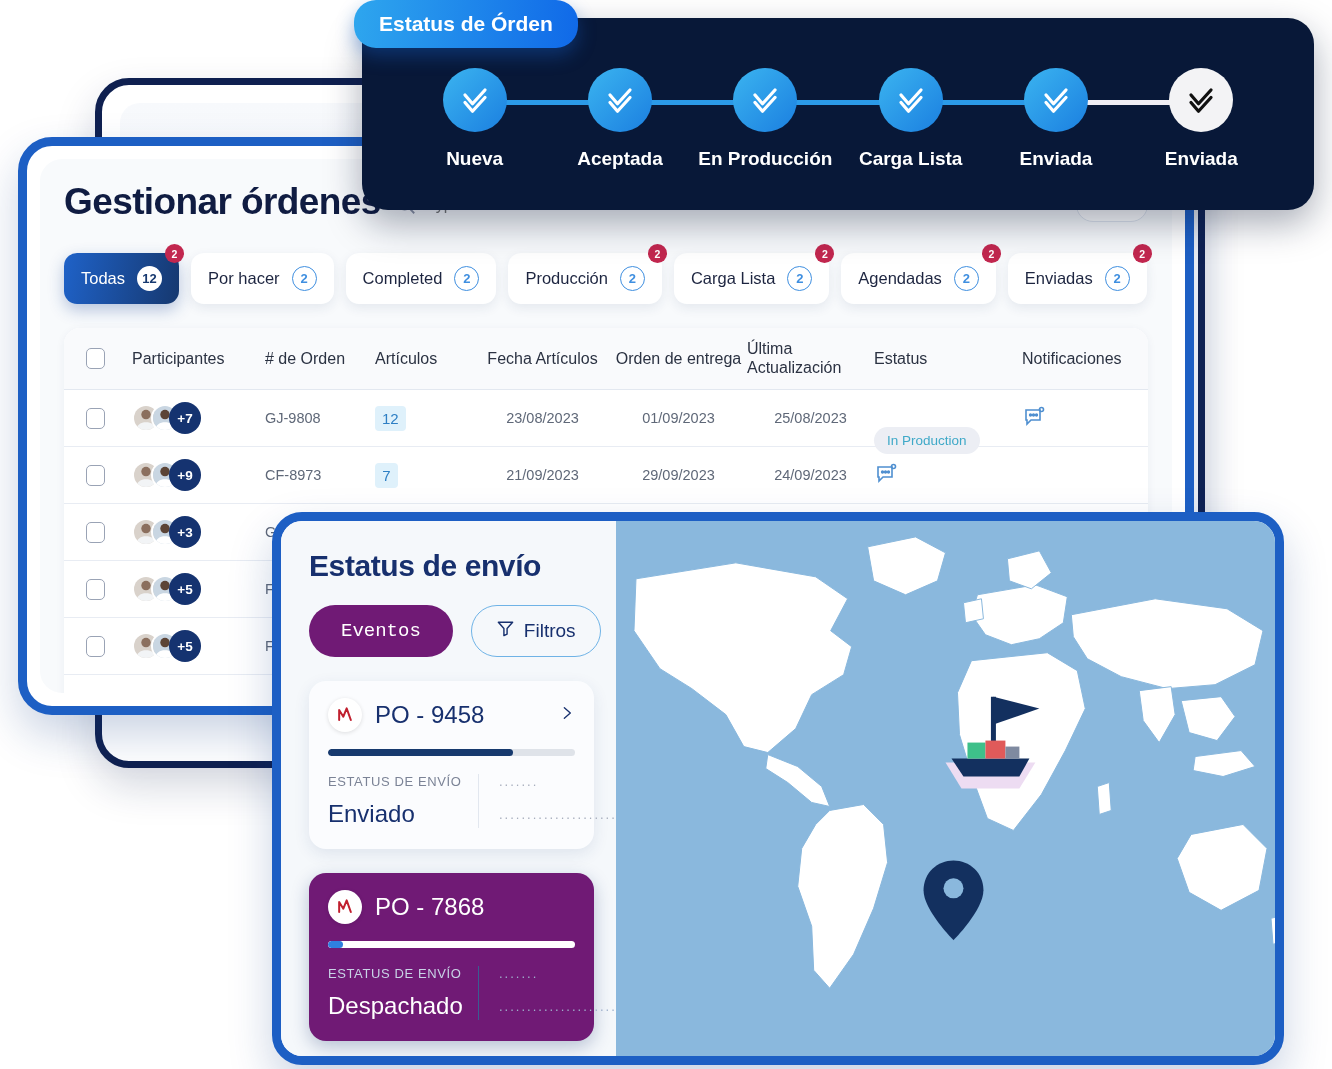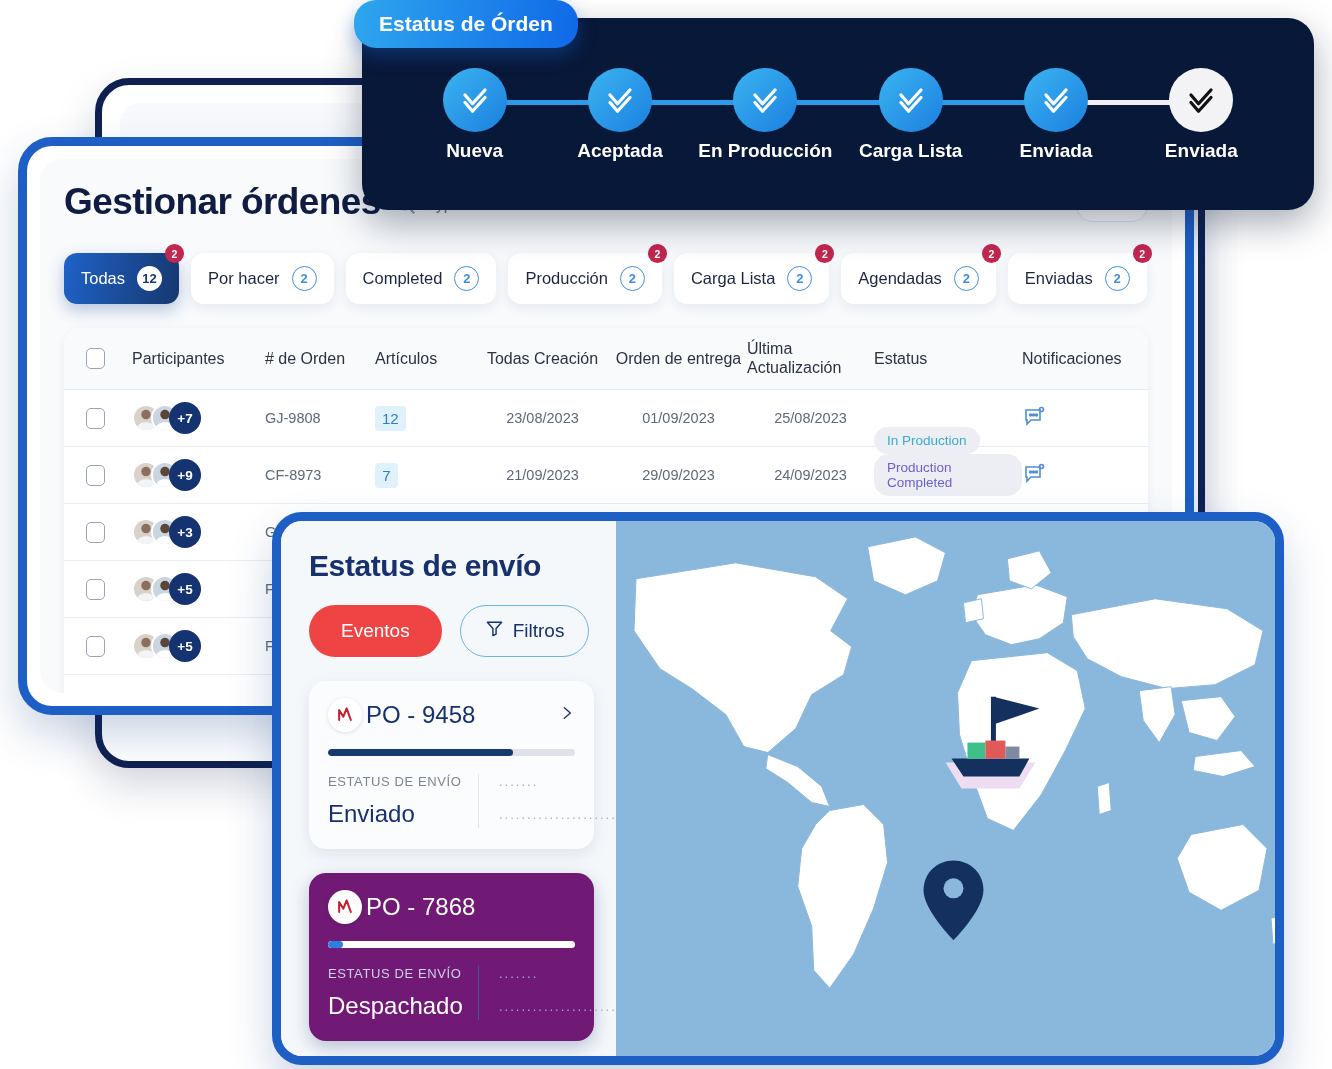--- a/index.html
+++ b/index.html
@@ -157,51 +157,51 @@
   }
   .steps { position: absolute; left: 40px; right: 40px; top: 50px;
            display: flex; justify-content: space-between; }
   .step { width: 155px; display: flex; flex-direction: column; align-items: center;
           position: relative; z-index: 2; }
   .step-dot { width: 64px; height: 64px; border-radius: 50%;
               display: flex; align-items: center; justify-content: center;
               background: linear-gradient(135deg,#3bb4f0 0%,#1b7fe0 100%); }
   .step.last .step-dot { background: #f3f3f5; }
   .step-dot svg { width: 30px; height: 30px; }
-  .step-label { margin-top: 8px; color: #fff; font-size: 19px; font-weight: 700;
+  .step-label { margin-top: 16px; color: #fff; font-size: 19px; font-weight: 700;
                 white-space: nowrap; }
   .track { position: absolute; left: 110px; right: 110px; top: 82px; height: 5px;
            background: #f0eef4; z-index: 1; }
   .track-fill { position: absolute; left: 0; top: 0; height: 100%; background: #2b9ae8; }
 
   
   .ship-panel {
     position: absolute; left: 272px; top: 512px;
     width: 1012px; height: 553px;
     background: #f5f8fb;
     border: 9px solid #1d5fc4;
     border-radius: 30px;
     box-shadow: 0 20px 44px rgba(20,60,130,.22);
     overflow: hidden;
     display: flex;
   }
   .ship-left { width: 335px; flex: none; background: #f5f8fb; padding: 28px 22px 0 28px; }
   .ship-title { font-size: 30px; font-weight: 700; color: #17306e; letter-spacing:-.4px; }
   .ship-btns { display: flex; gap: 18px; margin-top: 22px; }
-  .btn-evt { background: #ef4444; color: #fff; border: none; border-radius: 26px;
-             padding: 14px 32px; font-size: 19px; font-family: Liberation Sans, sans-serif; cursor: pointer; }
+  .btn-evt { background: #701a75; color: #fff; border: none; border-radius: 26px;
+             padding: 14px 32px; font-size: 19px; font-family: Liberation Mono, monospace; cursor: pointer; }
   .btn-flt { background: transparent; color: #17306e; border: 1.6px solid #6fb3e6;
              border-radius: 26px; padding: 13px 24px; font-size: 19px;
              font-family: inherit; display: flex; align-items: center; gap: 9px; cursor: pointer; }
   .btn-flt svg { width: 19px; height: 19px; }
 
   .po-card { margin-top: 24px; border-radius: 17px; padding: 17px 19px 21px 19px;
              background: #fbfcfe; box-shadow: 0 5px 16px rgba(30,60,120,.1); }
   .po-card.dark { background: #701a75; box-shadow: 0 6px 18px rgba(20,50,110,.28); }
-  .po-head { display: flex; align-items: center; gap: 4px; }
+  .po-head { display: flex; align-items: center; gap: 13px; }
   .po-logo { width: 34px; height: 34px; border-radius: 50%; background: #fff; flex: none;
              display: flex; align-items: center; justify-content: center;
              box-shadow: 0 1px 4px rgba(0,0,0,.12); }
   .po-logo svg { width: 20px; height: 20px; }
   .po-title { font-size: 24px; color: #17306e; font-weight: 500; flex: 1; }
   .po-card.dark .po-title { color: #ffffff; }
   .chev { color: #17306e; width: 16px; }
   .pbar { height: 7px; border-radius: 4px; background: #dfe3e9; margin-top: 17px;
           overflow: hidden; }
   .po-card.dark .pbar { background: #ffffff; }
@@ -286,21 +286,21 @@
       </div>
 
       <div class="table">
         <div class="trow thead">
           <div class="c c-chk">
             <div class="chk"></div>
           </div>
           <div class="c c-part">Participantes</div>
           <div class="c c-order"># de Orden</div>
           <div class="c c-items">Artículos</div>
-          <div class="c c-fc">Todas Creación</div>
+          <div class="c c-fc">Fecha Artículos</div>
           <div class="c c-fe">Orden de entrega</div>
           <div class="c c-ua">
             <div>Última</div>
             <div>Actualización</div>
           </div>
           <div class="c c-st">Estatus</div>
           <div class="c c-not">Notificaciones</div>
         </div>
 
         <div class="trow">
@@ -362,21 +362,20 @@
                     <path d="M3 28c0-6 5-9 11-9s11 3 11 9z" fill="#ffffff"></path>
                   </svg></div>
               <div class="plus">+9</div>
             </div>
           </div>
           <div class="c c-order dt">CF-8973</div>
           <div class="c c-items"><span class="items-chip">7</span></div>
           <div class="c c-fc dt">21/09/2023</div>
           <div class="c c-fe dt">29/09/2023</div>
           <div class="c c-ua dt">24/09/2023</div>
-          <div class="c c-st"><span class="status done">Production Completed</span></div>
           <div class="c c-not">
             <span class="notif-ico">
               <svg viewBox="0 0 24 24" fill="none" stroke="currentColor" stroke-width="1.6">
                   <path d="M4 5h14v10H9l-4 4v-4H4z"></path>
                   <circle cx="8.5" cy="10" r=".9" fill="currentColor"></circle>
                   <circle cx="11.5" cy="10" r=".9" fill="currentColor"></circle>
                   <circle cx="14.5" cy="10" r=".9" fill="currentColor"></circle>
                   <circle cx="19.5" cy="4.5" r="2"></circle>
                 </svg>
             </span>

